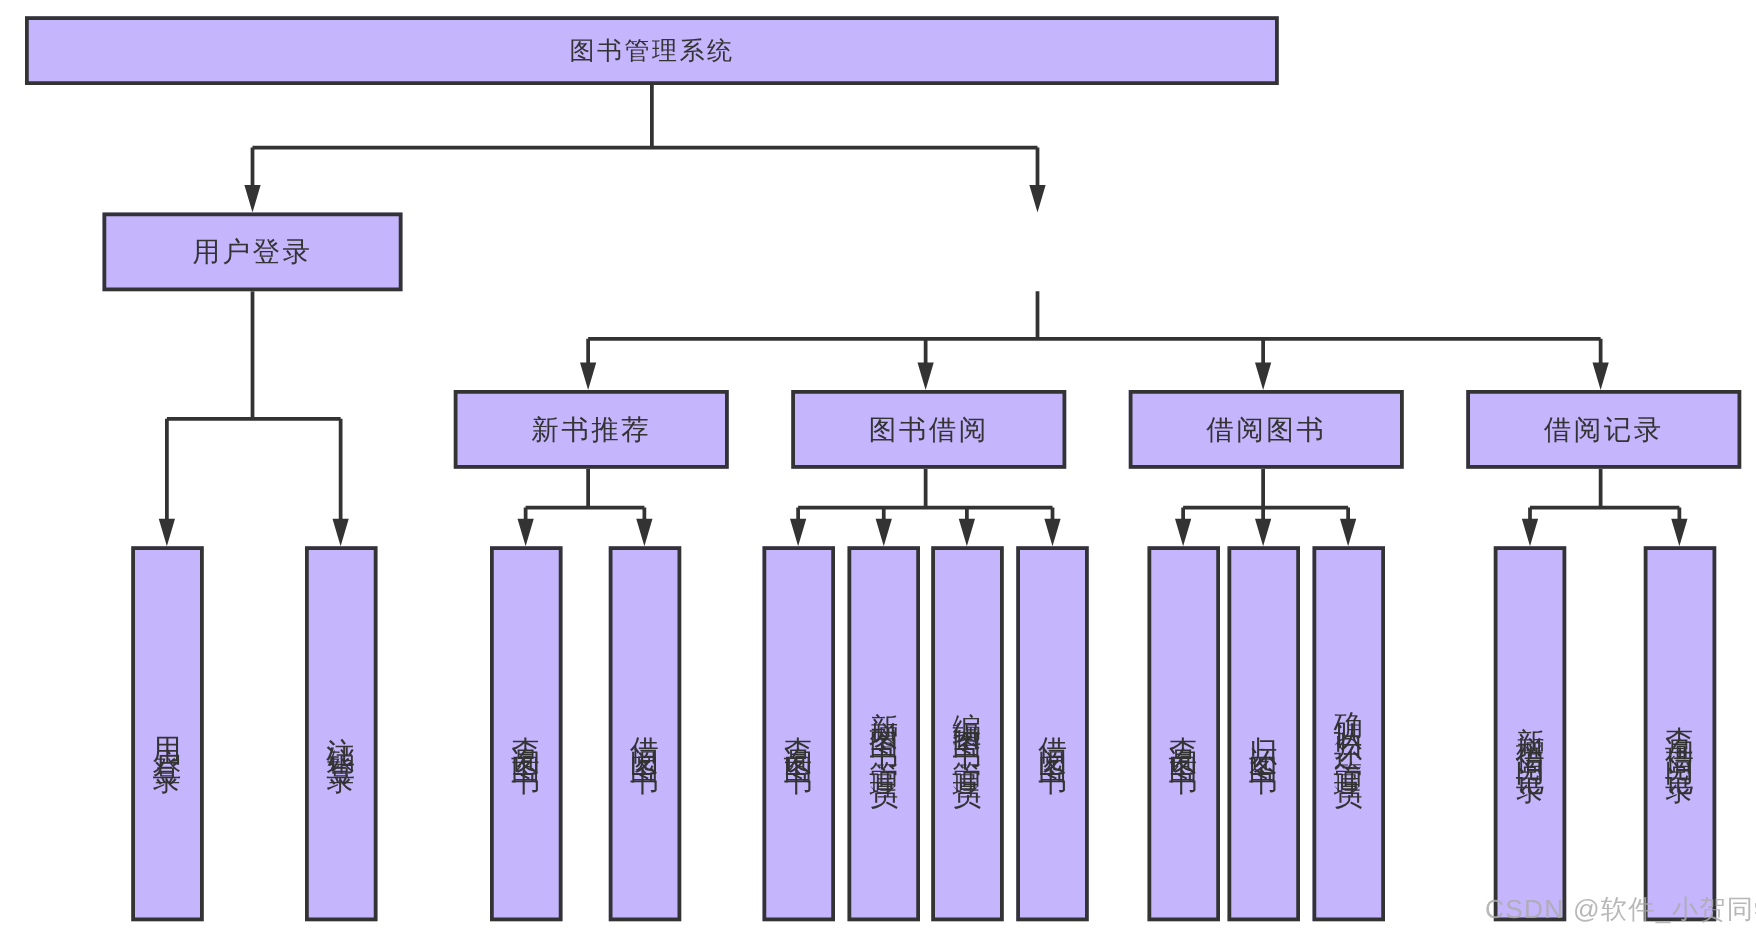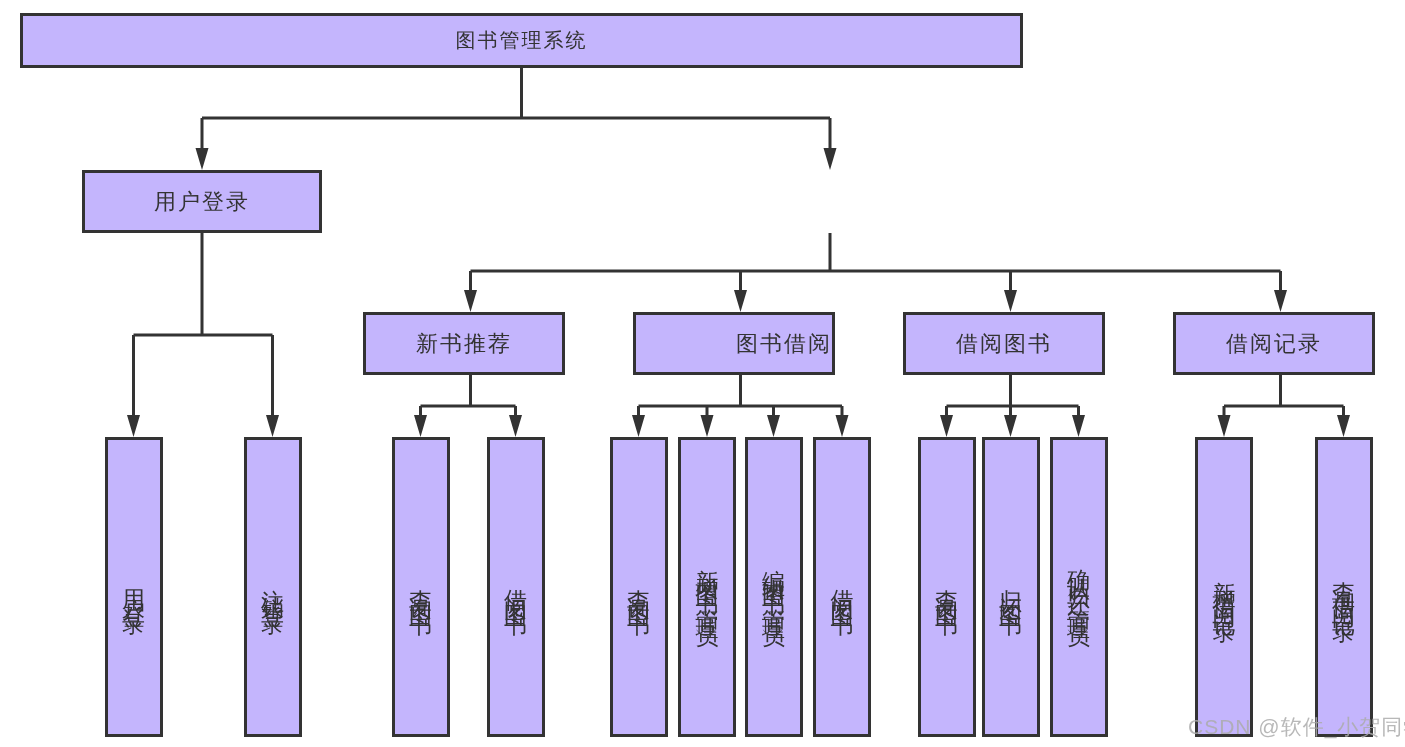--- a/index.html
+++ b/index.html
@@ -45,21 +45,21 @@
   .root-box {
     left: 20px; top: 13px; width: 1003px; height: 55px;
     font-size: 20px;
     letter-spacing: 2px;
   }
   .l1-box, .l2-box {
     font-size: 22px;
     letter-spacing: 2px;
   }
   .l1-box { top: 170px; height: 63px; }
-  .l2-box { top: 312px; width: 202px; height: 63px; }
+  .l2-box { top: 312px; width: 220px; height: 63px; }
   .leaf-box {
     top: 437px;
     width: 58px;
     height: 300px;
   }
   .leaf-box span {
     writing-mode: vertical-rl;
     text-orientation: mixed;
     font-size: 23px;
     letter-spacing: 8px;
@@ -110,21 +110,21 @@
     <span>图书管理系统</span>
   </div>
 
   <div class="box l1-box" style="left:82px;width:240px;">
     <span>用户登录</span>
   </div>
 
   <div class="box l2-box" style="left:363px;">
     <span>新书推荐</span>
   </div>
-  <div class="box l2-box" style="left:633px;justify-content:flex-end;">
+  <div class="box l2-box" style="left:633px;">
     <span>图书借阅</span>
   </div>
   <div class="box l2-box" style="left:903px;">
     <span>借阅图书</span>
   </div>
   <div class="box l2-box" style="left:1173px;">
     <span>借阅记录</span>
   </div>
 
   <div class="box leaf-box" style="left:104.5px;">

